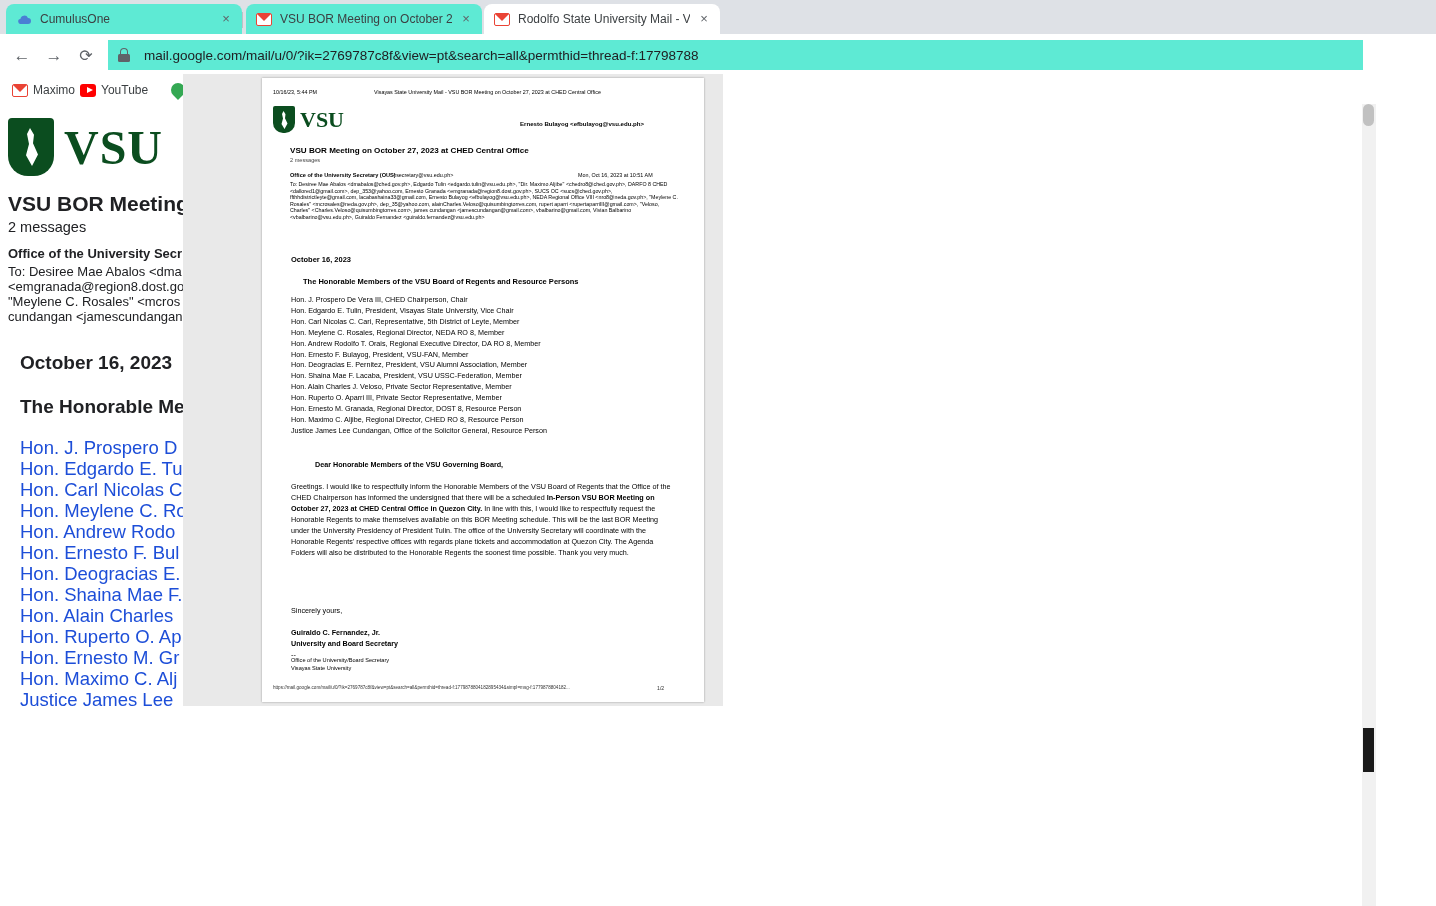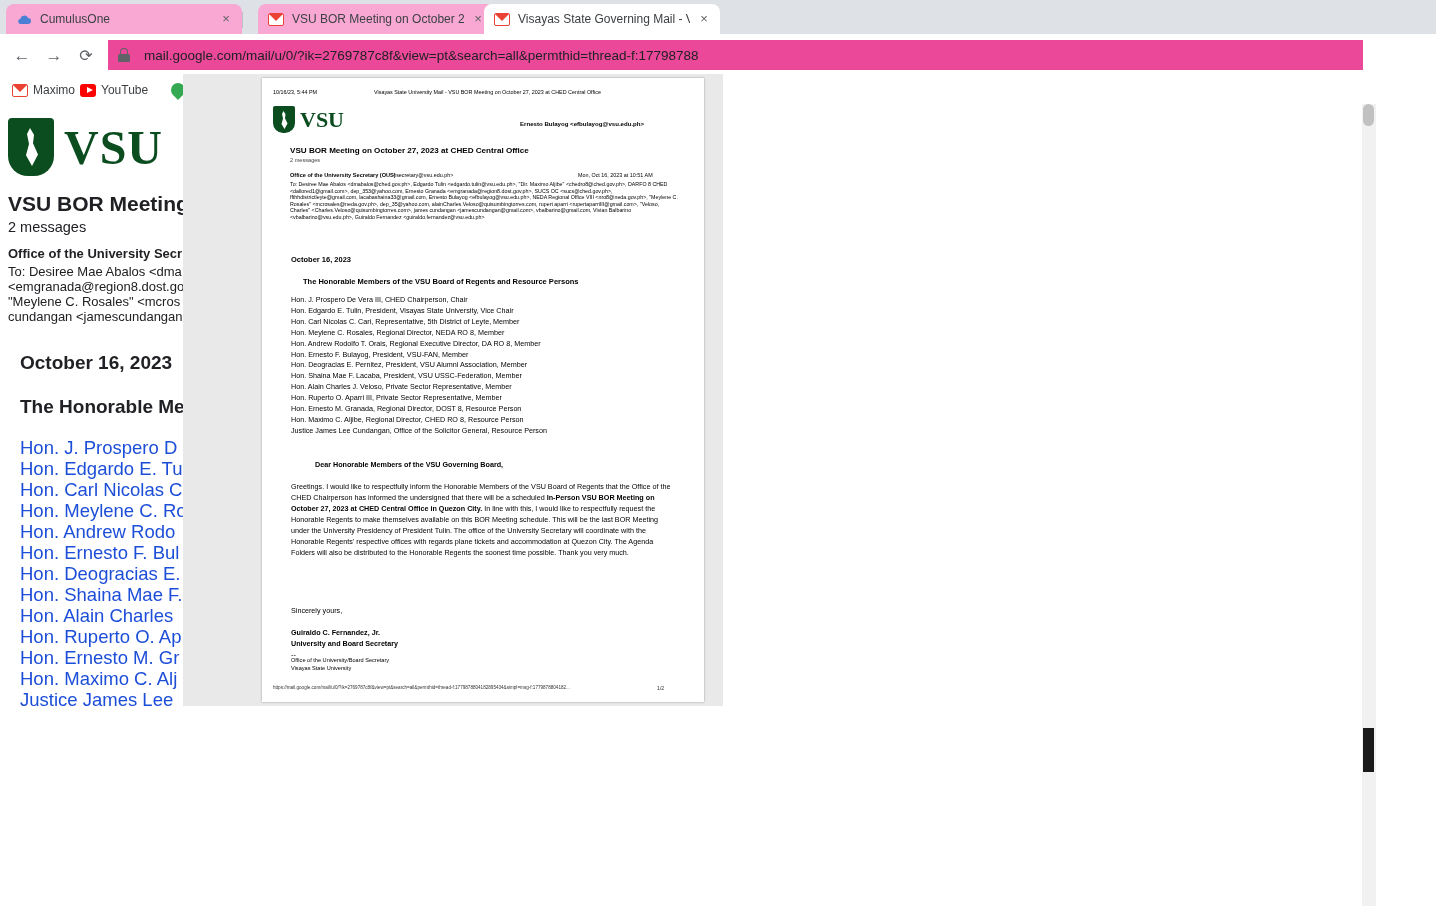--- a/index.html
+++ b/index.html
@@ -37,24 +37,24 @@
     font-size: 11px; font-weight: bold;
   }
   .tab .tab-title {
     flex: 1 1 auto; white-space: nowrap; overflow: hidden;
     text-overflow: clip;
   }
   .tab .tab-close {
     flex: 0 0 16px; width: 16px; height: 16px; margin-left: 6px;
     text-align: center; line-height: 15px; font-size: 13px; color: #5f6368;
   }
-  .tab-inactive { background: #f9a8d4; }
+  .tab-inactive { background: #5eead4; }
   .tab-active { background: #ffffff; }
   #tab0 { left: 6px; width: 236px; }
-  #tab1 { left: 258px; width: 236px; }
+  #tab1 { left: 246px; width: 236px; }
   #tab2 { left: 484px; width: 236px; }
 
   .tab-sep {
     position: absolute; top: 12px; width: 1px; height: 16px;
     background: #bdc1c6;
   }
 
   .toolbar {
     position: absolute; top: 34px; left: 0;
     width: 1436px; height: 42px;
@@ -66,21 +66,21 @@
     color: #5f6368;
     font-size: 17px; text-align: center; line-height: 24px;
   }
   #back-btn { left: 10px; }
   #forward-btn { left: 42px; }
   #reload-btn { left: 74px; font-size: 16px; }
 
   .omnibox {
     position: absolute; top: 40px; left: 108px;
     width: 1255px; height: 30px;
-    background: #ec4899;
+    background: #5eead4;
     display: flex; align-items: center;
     font-size: 13.5px; color: #202124;
   }
   .lock-icon {
     width: 22px; height: 16px; margin-left: 6px; margin-right: 8px;
     position: relative;
   }
   .lock-icon .shackle {
     position: absolute; left: 6px; top: 1px;
     width: 8px; height: 7px;
@@ -328,21 +328,21 @@
         <span class="gmail-m"></span>
       </span>
       <span class="tab-title">VSU BOR Meeting on October 2</span>
       <span class="tab-close">×</span>
     </div>
 
     <div class="tab tab-active" id="tab2">
       <span class="favicon">
         <span class="gmail-m"></span>
       </span>
-      <span class="tab-title">Visayas State Governing Mail - V</span>
+      <span class="tab-title">Rodolfo State University Mail - V</span>
       <span class="tab-close">×</span>
     </div>
   </div>
 
   <div class="toolbar"></div>
   <div class="navbtn" id="back-btn">←</div>
   <div class="navbtn" id="forward-btn">→</div>
   <div class="navbtn" id="reload-btn">⟳</div>
 
   <div class="omnibox">

